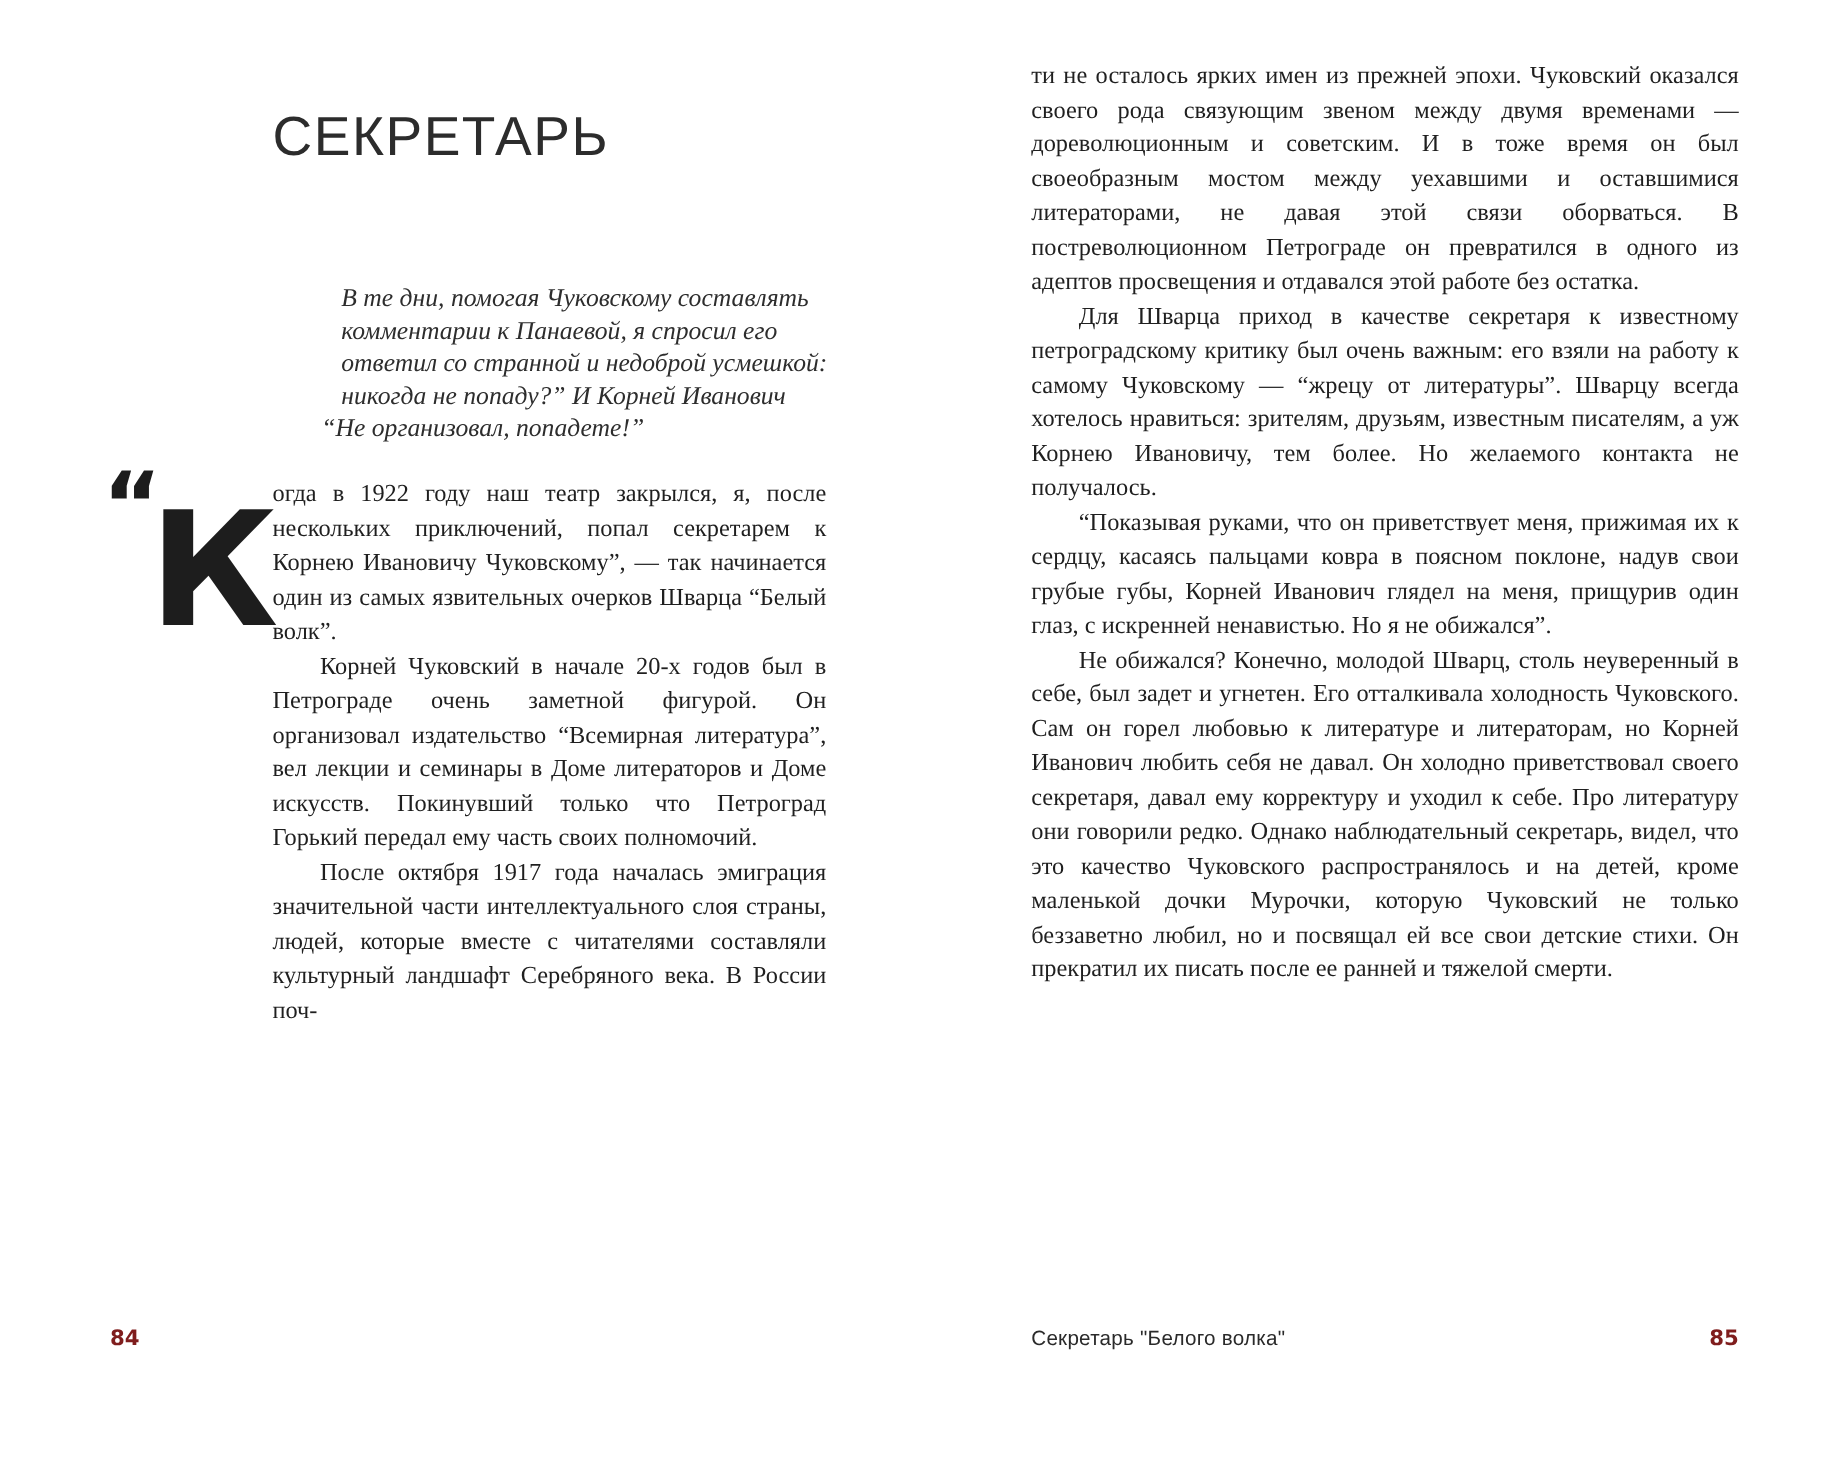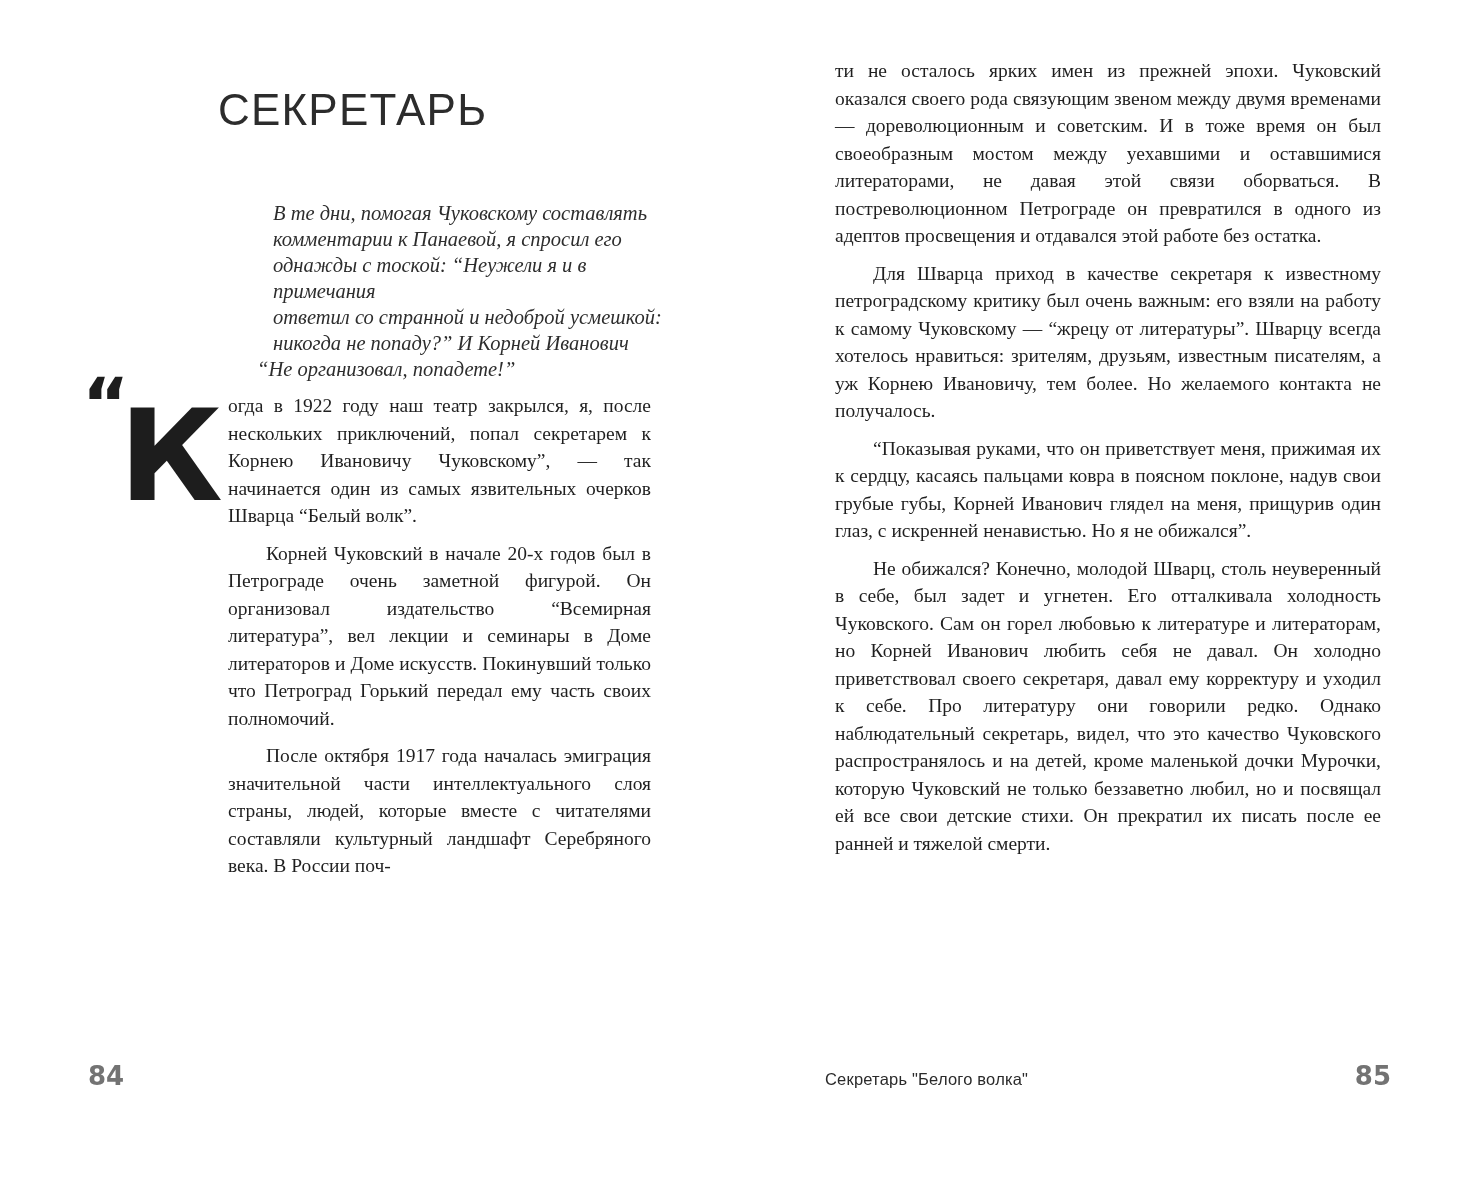--- a/index.html
+++ b/index.html
@@ -22,21 +22,21 @@
     font-size: 44px;
     line-height: 47px;
     letter-spacing: 1.2px;
     color: #2c2c2c;
     white-space: nowrap;
   }
 
   .epigraph {
     position: absolute;
     left: 273px;
-    top: 200px;
+    top: 226px;
     width: 420px;
     font-family: "Liberation Serif", serif;
     font-style: italic;
     font-size: 20.5px;
     line-height: 26px;
     color: #2d2d2d;
   }
   .epigraph .outdent { margin-left: -16px; }
 
   .drop-cap-quote {
@@ -62,43 +62,43 @@
   }
 
   .body-text {
     position: absolute;
     font-family: "Liberation Serif", serif;
     font-size: 19.5px;
     line-height: 27.5px;
     color: #1f1f1f;
   }
   .body-text p {
-    margin: 10px;
+    margin: 0;
     text-align: justify;
   }
   .body-text p.indent { text-indent: 38px; }
 
   .body-left {
     left: 218px;
     top: 382px;
     width: 443px;
   }
 
   .body-right {
     left: 825px;
     top: 47px;
     width: 566px;
   }
 
   
   .folio {
     font-family: "DejaVu Sans", sans-serif;
     font-weight: bold;
-    font-size: 26px;
-    color: #737373;
+    font-size: 17px;
+    color: #7f1d1d;
   }
   .folio-left {
     position: absolute;
     left: 88px;
     top: 1061px;
   }
   .footer-right {
     position: absolute;
     left: 825px;
     top: 1061px;
@@ -120,21 +120,20 @@
 <div class="spread">
 
   <div>
     <h1 class="chapter-title">
       <span>СЕКРЕТАРЬ</span><br>
     </h1>
 
     <div class="epigraph">
       <div>В те дни, помогая Чуковскому составлять</div>
       <div>комментарии к Панаевой, я спросил его</div>
-      <div>однажды с тоской: “Неужели я и в примечания</div>
       <div>ответил со странной и недоброй усмешкой:</div>
       <div>никогда не попаду?” И Корней Иванович</div>
       <div class="outdent">“Не организовал, попадете!”</div>
     </div>
 
     <div class="drop-cap-quote">“</div>
     <div class="drop-cap">К</div>
 
     <div class="body-text body-left">
       <p>огда в 1922 году наш театр закрылся, я, после нескольких приключений, попал секретарем к Корнею Ивановичу Чуковскому”, — так начинается один из самых язвительных очерков Шварца “Белый волк”.</p>

